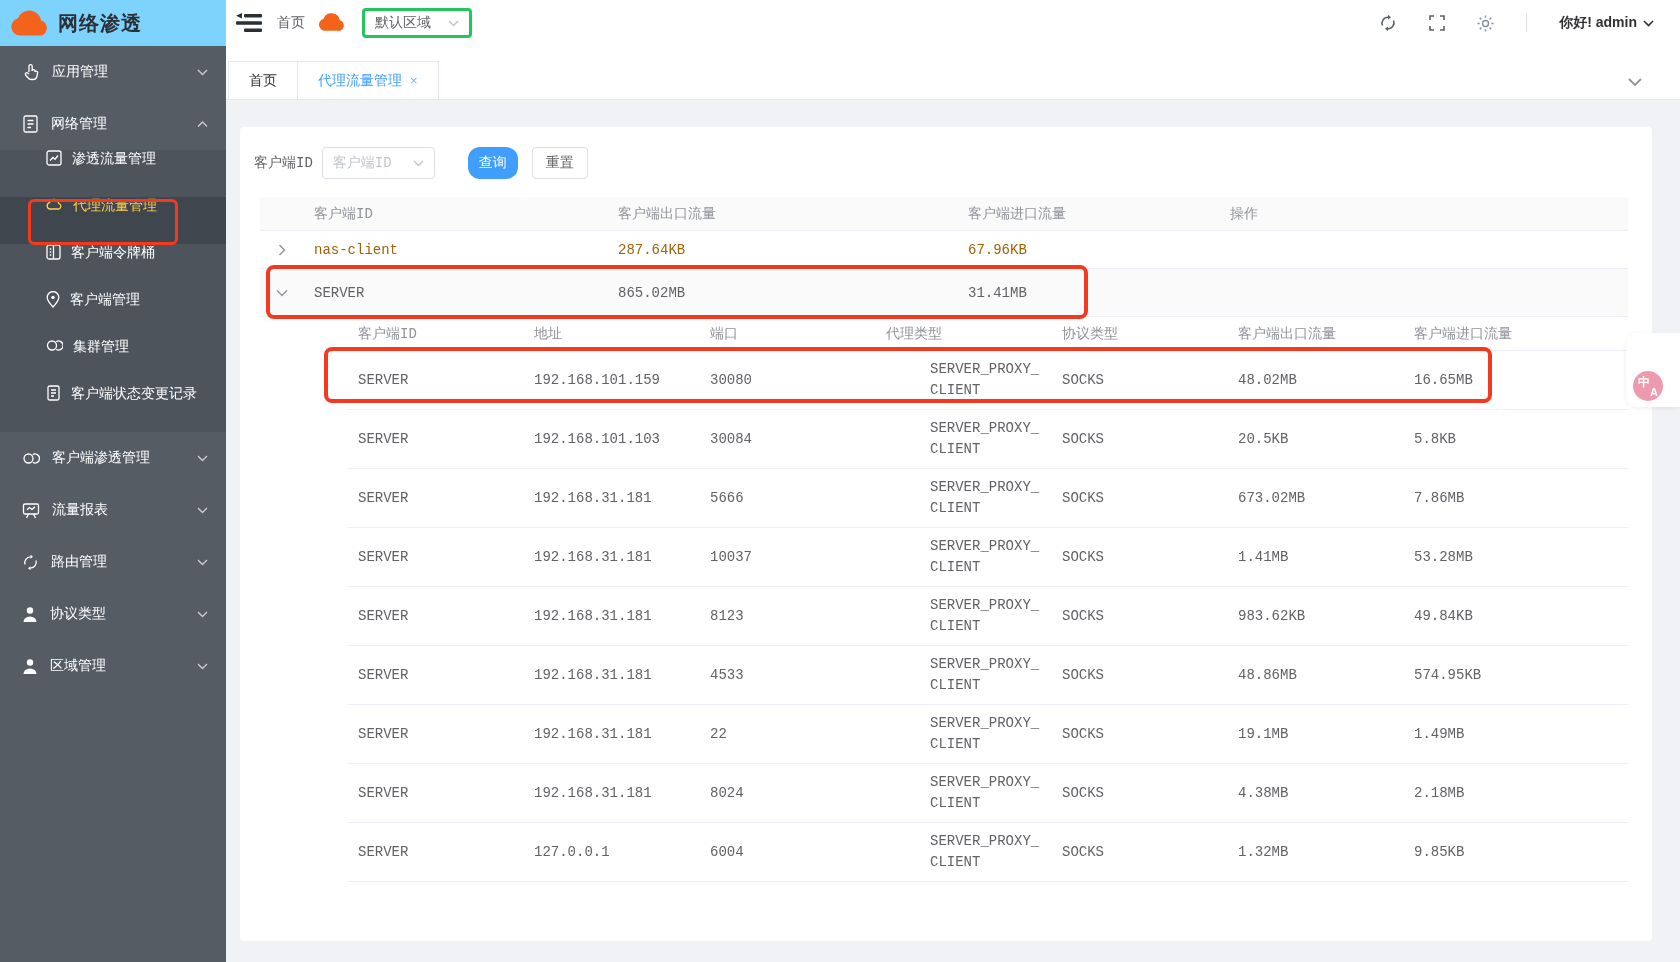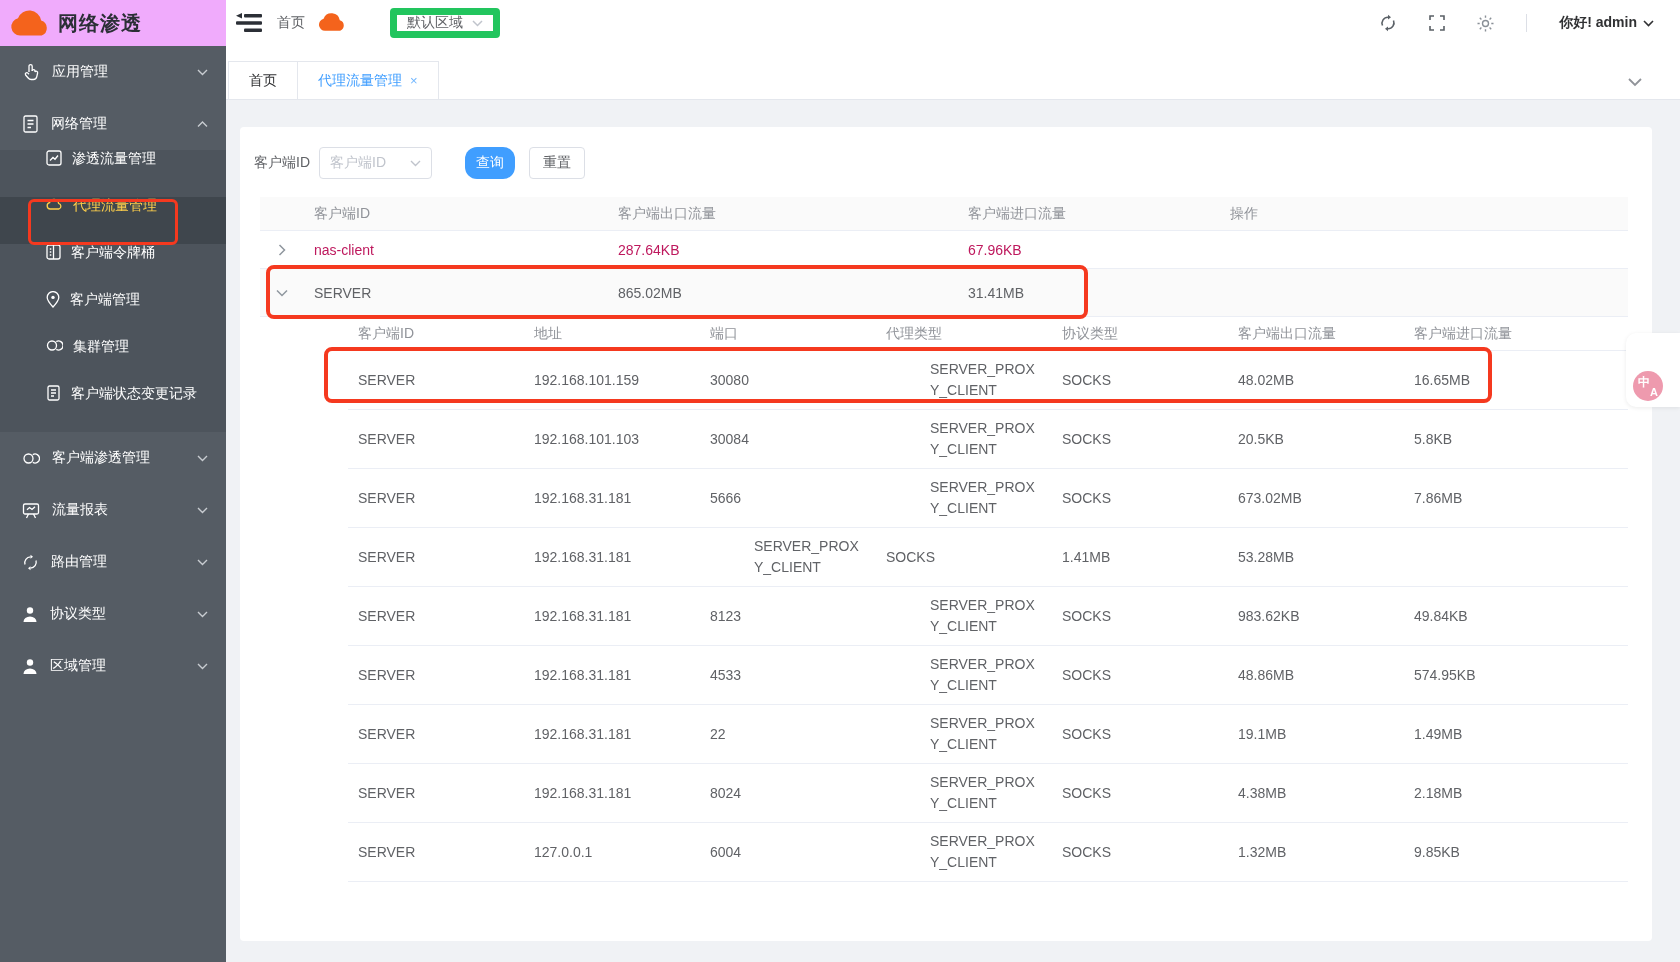--- a/index.html
+++ b/index.html
@@ -8,27 +8,27 @@
     position: relative;
     font-family: "Liberation Sans", "DejaVu Sans", sans-serif;
     background:#f0f2f5;
     overflow:hidden;
     color:#606266;
   }
   svg { display:block; }
 
   
   .app-header { position:absolute; left:0; top:0; width:1680px; height:46px; background:#fff; z-index:5; }
-  .logo-zone { position:absolute; left:0; top:0; width:226px; height:46px; display:flex; align-items:center; padding-left:10px; background:#f0abfc; }
+  .logo-zone { position:absolute; left:0; top:0; width:226px; height:46px; display:flex; align-items:center; padding-left:10px; background:#7dd3fc; }
   .logo-title { font-size:20px; font-weight:bold; color:#2b2f36; margin-left:8px; letter-spacing:1px; }
   .collapse-btn { position:absolute; left:236px; top:13px; cursor:pointer; }
   .crumb-home { position:absolute; left:277px; top:14px; font-size:14px; color:#606266; cursor:pointer; }
   .header-cloud { position:absolute; left:318px; top:12px; }
-  .region-select { position:absolute; left:362px; top:8px; width:110px; height:30px; border:7px solid #22c55e; border-radius:4px;
-                   display:flex; align-items:center; justify-content:space-between; padding:0 10px; background:#fff; cursor:pointer;margin-left:28px; }
+  .region-select { position:absolute; left:362px; top:8px; width:110px; height:30px; border:3px solid #22c55e; border-radius:4px;
+                   display:flex; align-items:center; justify-content:space-between; padding:0 10px; background:#fff; cursor:pointer; }
   .region-select span { font-size:14px; color:#606266; }
   .header-right { position:absolute; right:26px; top:0; height:46px; display:flex; align-items:center; gap:32px; }
   .hdr-divider { width:1px; height:18px; background:#dcdfe6; }
   .greeting { font-size:14px; color:#303133; font-weight:bold; display:flex; align-items:center; gap:6px; cursor:pointer; }
 
   
   .tab-strip { position:absolute; left:226px; top:46px; width:1454px; height:54px; background:#fff; border-bottom:1px solid #e4e7ed; z-index:4; }
   .tabs { position:absolute; left:2px; bottom:0; display:flex; }
   .tab { height:38px; display:flex; align-items:center; padding:0 20px; font-size:14px; color:#303133;
          border:1px solid #e4e7ed; border-bottom:none; background:#fff; cursor:pointer; }
@@ -41,38 +41,38 @@
   .sidebar { position:absolute; left:0; top:46px; width:226px; height:916px; background:#555c64; z-index:3; }
   .side-item { height:52px; display:flex; align-items:center; padding:0 18px 0 22px; color:#fff; font-size:14px; cursor:pointer;font-family:Liberation Serif, serif; }
   .side-item .lbl { margin-left:12px; flex:1; }
   .submenu { background:#4d545c; }
   .sub-item { height:47px; display:flex; align-items:flex-start; padding-left:46px; color:#fff; font-size:14px; cursor:pointer; }
   .sub-item .lbl { margin-left:10px; }
   .sub-item.active { background:#3f464d; color:#ffd04b; }
   .side-scroll-thumb { position:absolute; left:221px; top:104px; width:4px; height:650px; background:rgba(0,0,0,.18); border-radius:2px; }
 
   
-  .card { position:absolute; left:240px; top:127px; width:1412px; height:814px; background:#fff; border-radius:4px; z-index:2; }
+  .card { position:absolute; left:240px; top:127px; width:1412px; height:814px; background:#fff; border-radius:4px; z-index:2;font-family:Liberation Mono, monospace; }
   .query-row { position:absolute; left:14px; top:20px; display:flex; align-items:center; }
   .query-label { font-size:14px; color:#606266; margin-right:9px; }
   .query-select { width:113px; height:32px; border:1px solid #dcdfe6; border-radius:4px; display:flex; align-items:center;
                   justify-content:space-between; padding:0 10px; cursor:pointer; background:#fff; }
   .query-select span { font-size:14px; color:#c0c4cc; }
   .btn-primary { margin-left:33px; width:50px; height:32px; background:#409eff; color:#fff; border:none; border-radius:12px;
                  font-size:14px; font-family:inherit; cursor:pointer; }
   .btn-plain { margin-left:14px; width:56px; height:32px; background:#fff; color:#606266; border:1px solid #dcdfe6; border-radius:4px;
                font-size:14px; font-family:inherit; cursor:pointer; }
 
   
   .mtable { position:absolute; left:20px; top:70px; width:1368px; font-size:14px; }
   .mrow { display:grid; grid-template-columns:44px 304px 350px 262px 1fr; border-bottom:1px solid #ebeef5; }
   .mrow > div { padding:0 10px; display:flex; align-items:center; }
   .mhead { height:34px; background:#fafafa; color:#909399; }
   .mhead > div { font-weight:normal; }
-  .mr1 { height:38px; color:#be185d; }
+  .mr1 { height:38px; color:#a16207; }
   .mr2 { height:48px; color:#606266; background:#fafafa; }
   .expand-cell { justify-content:center; cursor:pointer; }
 
   
   .stable { margin-left:88px; width:1280px; font-size:14px; }
   .srow { display:grid; grid-template-columns:176px 176px 176px 176px 176px 176px 1fr; border-bottom:1px solid #ebeef5; }
   .srow > div { padding:0 10px; display:flex; align-items:center; color:#606266; }
   .shead { height:34px; }
   .shead > div { color:#909399; }
   .sr { height:59px; }
@@ -430,20 +430,21 @@
             <span class="wrap">SERVER_PROXY_CLIENT</span>
           </div>
         <div>SOCKS</div>
         <div>673.02MB</div>
         <div>7.86MB</div>
       </div>
 
       <div class="srow sr">
         <div>SERVER</div>
         <div>192.168.31.181</div>
+        <div>10037</div>
         <div>
             <span class="wrap">SERVER_PROXY_CLIENT</span>
           </div>
         <div>SOCKS</div>
         <div>1.41MB</div>
         <div>53.28MB</div>
       </div>
 
       <div class="srow sr">
         <div>SERVER</div>

